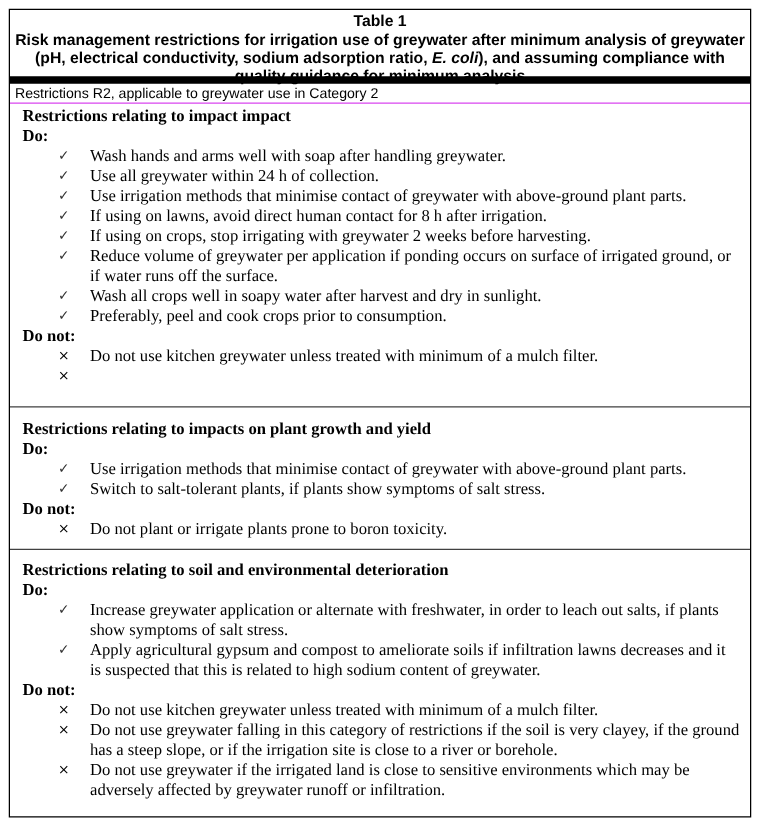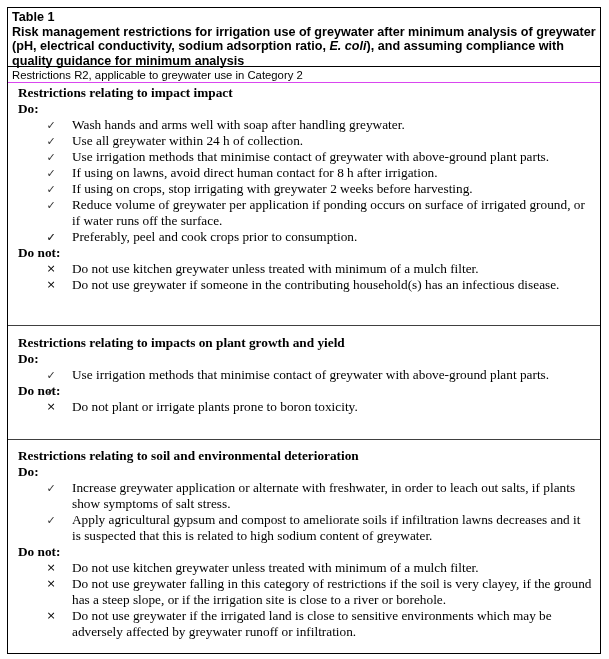--- a/index.html
+++ b/index.html
@@ -3,22 +3,22 @@
   <meta charset="utf-8">
   <style>
     html, body { margin: 0; padding: 0; background: #ffffff; }
     body { width: 609px; height: 659px; position: relative; overflow: hidden; color: #000; }
     .table {
       position: absolute; left: 7px; top: 7px; width: 594px;
       border: 1px solid #000; box-sizing: border-box;
     }
     .caption {
       font-family: "Liberation Sans", sans-serif; font-weight: bold;
-      font-size: 12.6px; line-height: 14.6px; text-align: left;
-      padding: 2px 4px 1px 4px; border-bottom: 1px solid #000000; height: 59px; box-sizing: border-box;
+      font-size: 12.6px; line-height: 14.6px; text-align: center;
+      padding: 2px 4px 1px 4px; border-bottom: 6px solid #000000; height: 59px; box-sizing: border-box;
     }
     .caption em { font-style: italic; }
     .subhead {
       font-family: "Liberation Sans", sans-serif; font-size: 11.3px;
       line-height: 14px; padding: 1px 4px 0 4px; border-bottom: 1px solid #d946ef;
       height: 16px; box-sizing: border-box;
     }
     .section {
       font-family: "Liberation Serif", serif; font-size: 13.3px; line-height: 16px;
       padding: 1px 8px 6px 10px; box-sizing: border-box;
@@ -49,31 +49,31 @@
   <div id="sections-root">
       <div class="section" id="sec-0">
         <div class="sec-title">Restrictions relating to impact impact</div>
         <div class="group-label">Do:</div>
         <div class="item"><span class="mark check">✓</span><span>Wash hands and arms well with soap after handling greywater.</span></div>
         <div class="item"><span class="mark check">✓</span><span>Use all greywater within 24 h of collection.</span></div>
         <div class="item"><span class="mark check">✓</span><span>Use irrigation methods that minimise contact of greywater with above-ground plant parts.</span></div>
         <div class="item"><span class="mark check">✓</span><span>If using on lawns, avoid direct human contact for 8 h after irrigation.</span></div>
         <div class="item"><span class="mark check">✓</span><span>If using on crops, stop irrigating with greywater 2 weeks before harvesting.</span></div>
         <div class="item"><span class="mark check">✓</span><span>Reduce volume of greywater per application if ponding occurs on surface of irrigated ground, or if water runs off the surface.</span></div>
-        <div class="item"><span class="mark check">✓</span></div>
+        <div class="item"><span class="mark check">✓</span><span>Wash all crops well in soapy water after harvest and dry in sunlight.</span></div>
         <div class="item"><span class="mark check">✓</span><span>Preferably, peel and cook crops prior to consumption.</span></div>
         <div class="group-label">Do not:</div>
         <div class="item"><span class="mark cross">×</span><span>Do not use kitchen greywater unless treated with minimum of a mulch filter.</span></div>
-        <div class="item"><span class="mark cross">×</span><span>Do not use greywater if someone in the contributing household(s) has an infectious disease.</span></div>
+        <div class="item"><span class="mark cross">×</span></div>
       </div>
       <div class="section" id="sec-1">
         <div class="sec-title">Restrictions relating to impacts on plant growth and yield</div>
         <div class="group-label">Do:</div>
         <div class="item"><span class="mark check">✓</span><span>Use irrigation methods that minimise contact of greywater with above-ground plant parts.</span></div>
-        <div class="item"><span class="mark check">✓</span></div>
+        <div class="item"><span class="mark check">✓</span><span>Switch to salt-tolerant plants, if plants show symptoms of salt stress.</span></div>
         <div class="group-label">Do not:</div>
         <div class="item"><span class="mark cross">×</span><span>Do not plant or irrigate plants prone to boron toxicity.</span></div>
       </div>
       <div class="section" id="sec-2">
         <div class="sec-title">Restrictions relating to soil and environmental deterioration</div>
         <div class="group-label">Do:</div>
         <div class="item"><span class="mark check">✓</span><span>Increase greywater application or alternate with freshwater, in order to leach out salts, if plants show symptoms of salt stress.</span></div>
         <div class="item"><span class="mark check">✓</span><span>Apply agricultural gypsum and compost to ameliorate soils if infiltration lawns decreases and it is suspected that this is related to high sodium content of greywater.</span></div>
         <div class="group-label">Do not:</div>
         <div class="item"><span class="mark cross">×</span><span>Do not use kitchen greywater unless treated with minimum of a mulch filter.</span></div>

